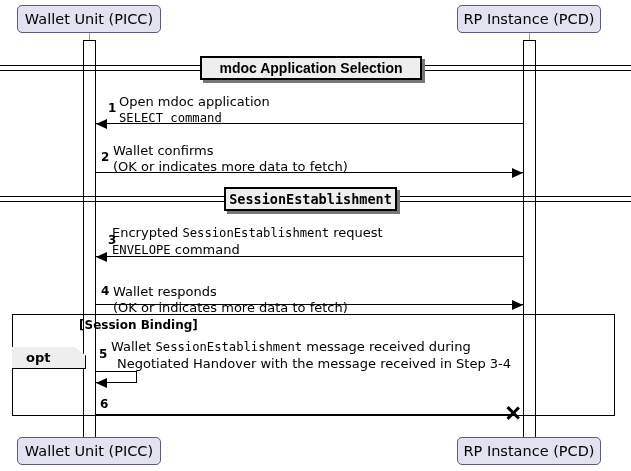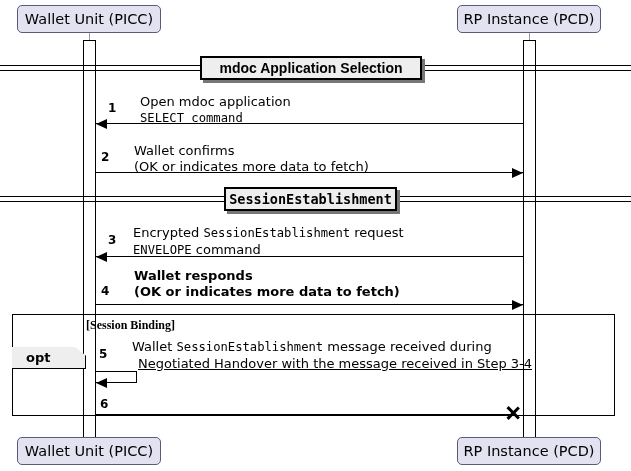--- a/index.html
+++ b/index.html
@@ -108,21 +108,20 @@
     font-weight: bold;
     font-size: 12px;
     line-height: 12px;
   }
   .msg-text {
     position: absolute;
     font-size: 13px;
     line-height: 15.5px;
     white-space: nowrap;
     color: #000;
-    margin-left: 21px;
   }
   .msg-text .mono {
     font-family: "DejaVu Sans Mono", monospace;
     font-size: 12.2px;
   }
   .frame-box {
     position: absolute;
     box-sizing: border-box;
     border: 1.5px solid #000000;
     background: transparent;
@@ -223,41 +222,41 @@
   <div class="msg-text" style="left:112px; top:225px;">
     <div><span>Encrypted </span><span class="mono">SessionEstablishment</span><span> request</span></div>
     <div><span class="mono">ENVELOPE</span><span> command</span></div>
   </div>
   <div class="msg-line" style="left:96px; top:256px; width:428px;"></div>
   <div class="arrowhead arrow-left" style="left:96px; top:252px;"></div>
 
   <div class="msg-num" style="left:101px; top:285px;">
     <span>4</span>
   </div>
-  <div class="msg-text" style="left:113px; top:268px;font-weight:bold;">
+  <div class="msg-text" style="left:113px; top:284px;">
     <div>Wallet responds</div>
     <div>(OK or indicates more data to fetch)</div>
   </div>
   <div class="msg-line" style="left:96px; top:304px; width:427px;"></div>
   <div class="arrowhead arrow-right" style="left:512px; top:300px;"></div>
 
   <div class="frame-box" style="left:12px; top:314px; width:603px; height:102px;"></div>
   <div class="frame-tab" style="left:12px; top:314px; width:74px; height:22px;margin-top:33px;">
     <span>opt</span>
   </div>
-  <div class="frame-label" style="left:86px; top:318px;font-family:Liberation Serif, serif;">
+  <div class="frame-label" style="left:79px; top:318px;">
     <span>[Session Binding]</span>
   </div>
 
   <div class="msg-num" style="left:99px; top:348px;">
     <span>5</span>
   </div>
   <div class="msg-text" style="left:111px; top:339px;">
     <div><span>Wallet </span><span class="mono">SessionEstablishment</span><span> message received during</span></div>
-    <div style="padding-left:6px;text-decoration:underline;"><span>Negotiated Handover with the message received in Step 3-4</span></div>
+    <div style="padding-left:6px;"><span>Negotiated Handover with the message received in Step 3-4</span></div>
   </div>
   <div class="msg-line" style="left:96px; top:371px; width:41px;"></div>
   <div class="msg-vline" style="left:136px; top:371px; height:12px;"></div>
   <div class="msg-line" style="left:96px; top:382px; width:41px;"></div>
   <div class="arrowhead arrow-left" style="left:96px; top:378px;"></div>
 
   <div class="msg-num" style="left:100px; top:398px;">
     <span>6</span>
   </div>
   <div class="msg-line" style="left:96px; top:414px; width:415px;"></div>

